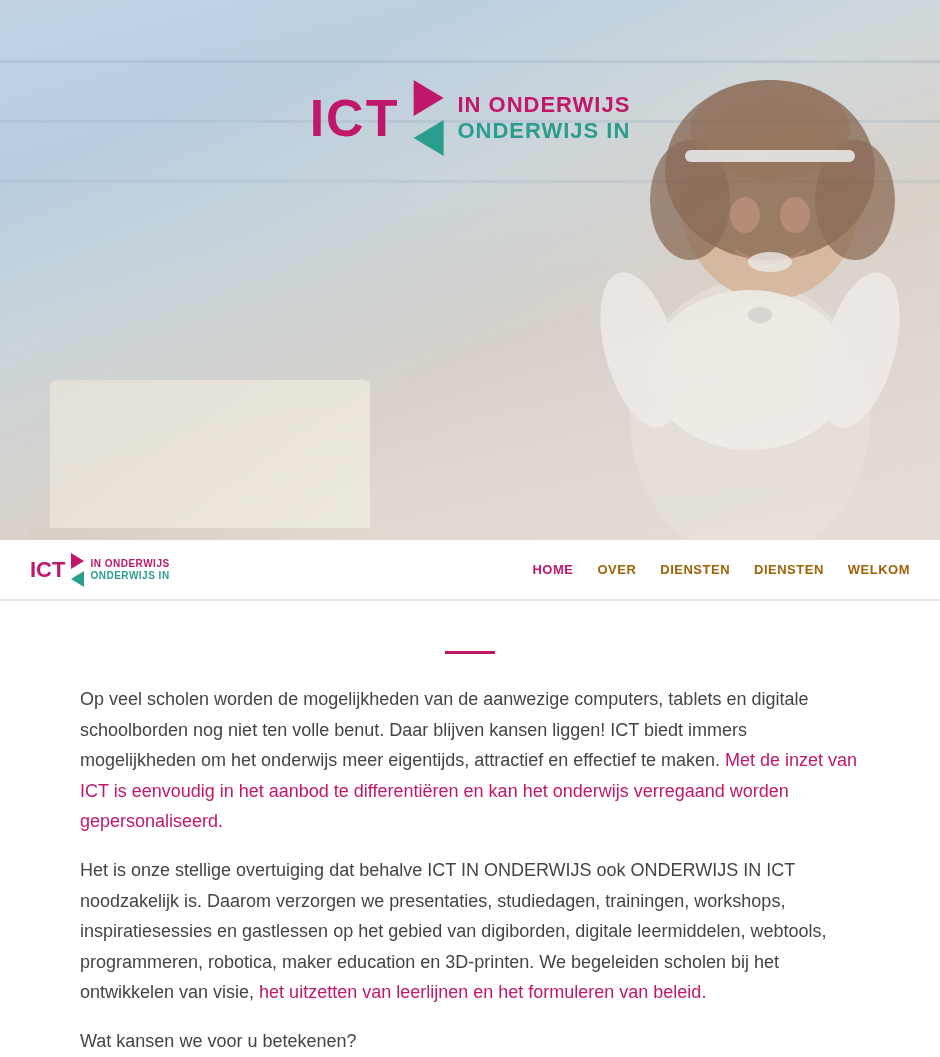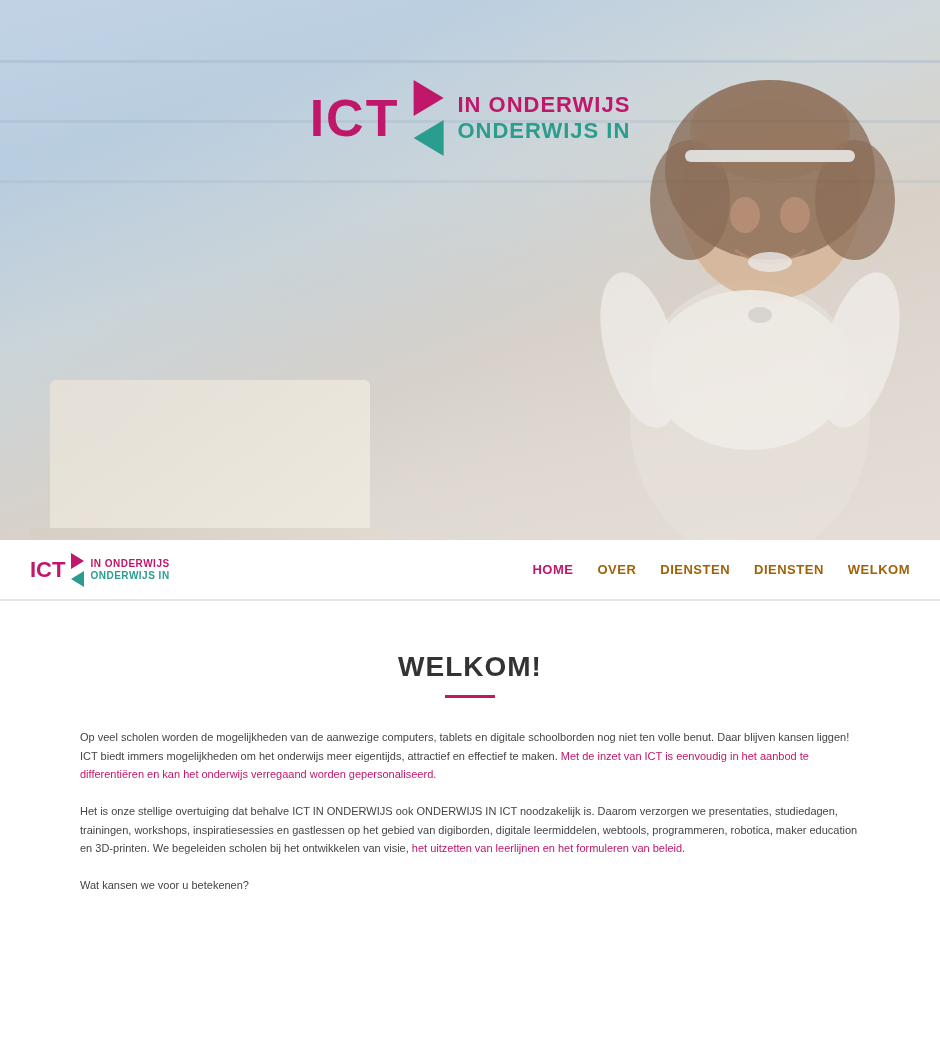--- a/index.html
+++ b/index.html
@@ -174,21 +174,21 @@
       margin-bottom: 12px;
       letter-spacing: 1px;
     }
     .welcome-underline {
       width: 50px;
       height: 3px;
       background: #c0176a;
       margin: 0 auto 30px auto;
     }
     .content-para {
-      font-size: 11px;
+      font-size: 18px;
       line-height: 1.7;
       color: #444;
       margin-bottom: 18px;
     }
     .content-para .highlight-pink {
       color: #c0176a;
     }
     .content-para .highlight-green {
       color: #2a9d8f;
     }
@@ -269,21 +269,20 @@
     <a class="nav-item">OVER</a>
     <a class="nav-item">DIENSTEN</a>
     <a class="nav-item">DIENSTEN</a>
     <a class="nav-item">WELKOM</a>
   </nav>
 </div>
 
 <div class="divider"></div>
 
 <div class="main-content">
-  <h1 class="welcome-title">WELKOM!</h1>
   <div class="welcome-underline"></div>
 
   <p class="content-para">
     Op veel scholen worden de mogelijkheden van de aanwezige computers, tablets en digitale schoolborden nog niet ten volle benut. Daar blijven kansen liggen! ICT biedt immers mogelijkheden om het onderwijs meer eigentijds, attractief en effectief te maken. <span class="highlight-pink" style="color:#c0176a;">Met de inzet van ICT is eenvoudig in het aanbod te differentiëren en kan het onderwijs verregaand worden gepersonaliseerd.</span>
   </p>
 
 
   <p class="content-para">
     Het is onze stellige overtuiging dat behalve ICT IN ONDERWIJS ook ONDERWIJS IN ICT noodzakelijk is. Daarom verzorgen we presentaties, studiedagen, trainingen, workshops, inspiratiesessies en gastlessen op het gebied van digiborden, digitale leermiddelen, webtools, programmeren, robotica, maker education en 3D-printen. We begeleiden scholen bij het ontwikkelen van visie, <span class="highlight-pink" style="color:#c0176a;">het uitzetten van leerlijnen en het formuleren van beleid.</span>
   </p>

